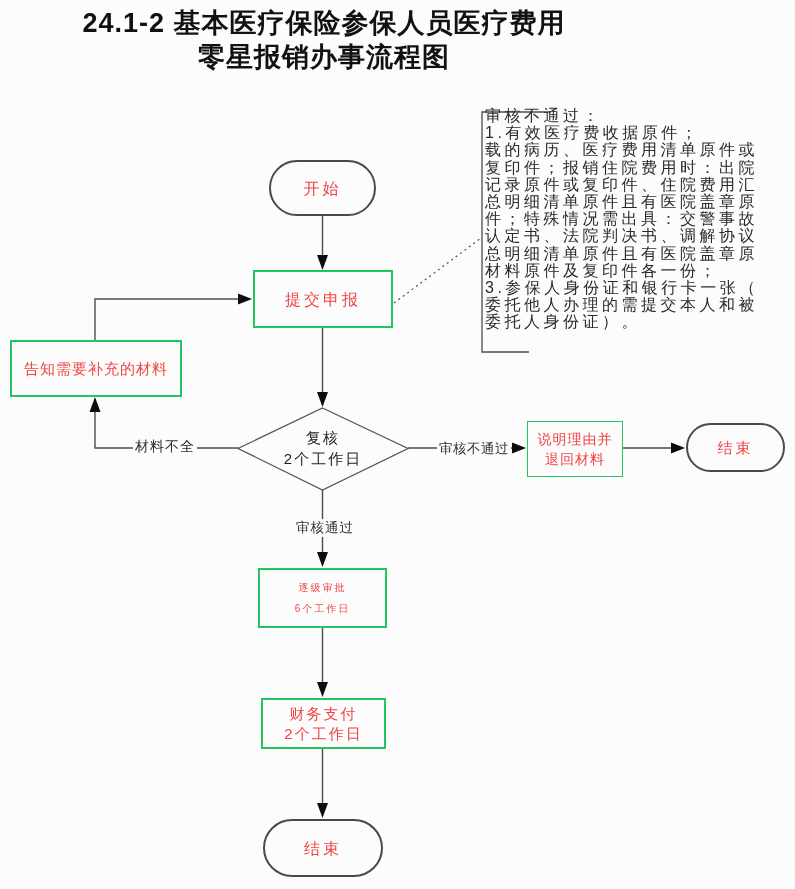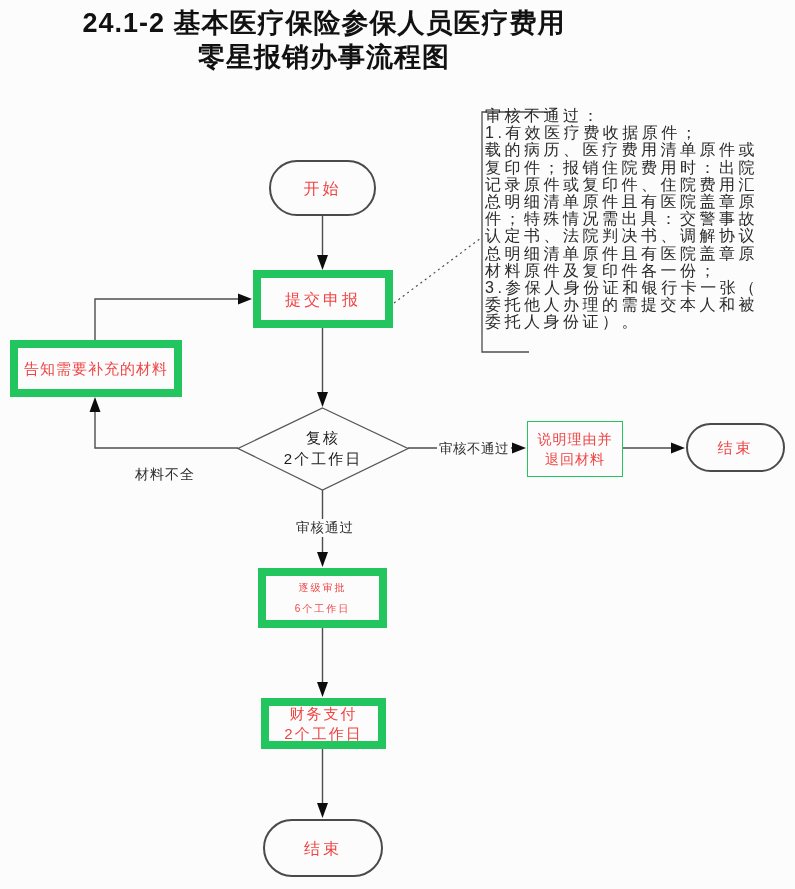--- a/index.html
+++ b/index.html
@@ -41,21 +41,21 @@
     flex-direction: column;
     align-items: center;
     justify-content: center;
     color: #ef4444;
     font-size: 16px;
     letter-spacing: 3px;
     line-height: 21px;
     text-align: center;
     z-index: 3;
   }
-  .rect  { border: 8px solid #22c55e; text-align: right; }
+  .rect  { border: 2px solid #22c55e; text-align: right; }
   .pill  { border: 2px solid #4a4a4a; }
   .node .l { white-space: nowrap; }
   .diamond-label {
     position: absolute;
     left: 253px; top: 427px;
     width: 140px;
     text-align: center;
     font-size: 15px;
     letter-spacing: 2px;
     line-height: 21px;
@@ -155,21 +155,21 @@
 
   <div class="node rect" style="left:261px; top:698px; width:125px; height:51px; font-size:15px; letter-spacing:2px; line-height:20px;">
     <div class="l">财务支付</div>
     <div class="l">2个工作日</div>
   </div>
 
   <div class="node pill" style="left:263px; top:819px; width:120px; height:58px; border-radius:29px;">
     <div class="l">结束</div>
   </div>
 
-  <div class="edge-label" style="left:133px; top:438px;margin-top:28px;">材料不全</div>
+  <div class="edge-label" style="left:133px; top:438px;">材料不全</div>
   <div class="edge-label" style="left:437px; top:440px; font-size:13.5px; letter-spacing:0.5px;">审核不通过</div>
   <div class="edge-label" style="left:294px; top:519px; font-size:13.5px;">审核通过</div>
 
   <div class="note-text">
     <div class="nl">审核不通过：</div>
     <div class="nl">1.有效医疗费收据原件；</div>
     <div class="nl">载的病历、医疗费用清单原件或</div>
     <div class="nl">复印件；报销住院费用时：出院</div>
     <div class="nl">记录原件或复印件、住院费用汇</div>
     <div class="nl">总明细清单原件且有医院盖章原</div>

